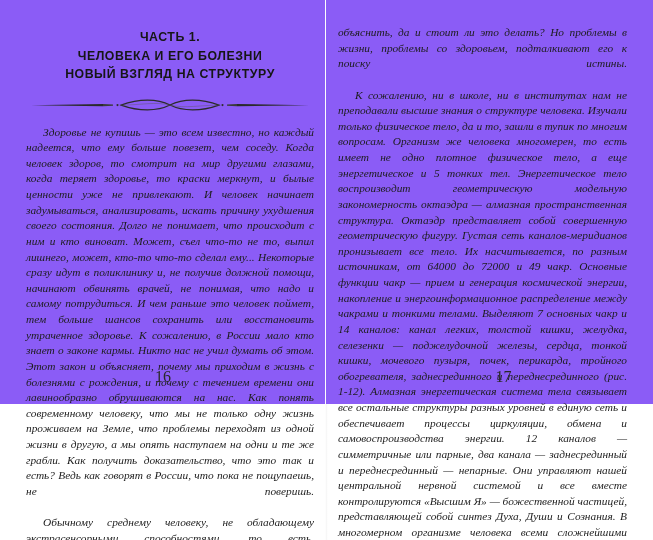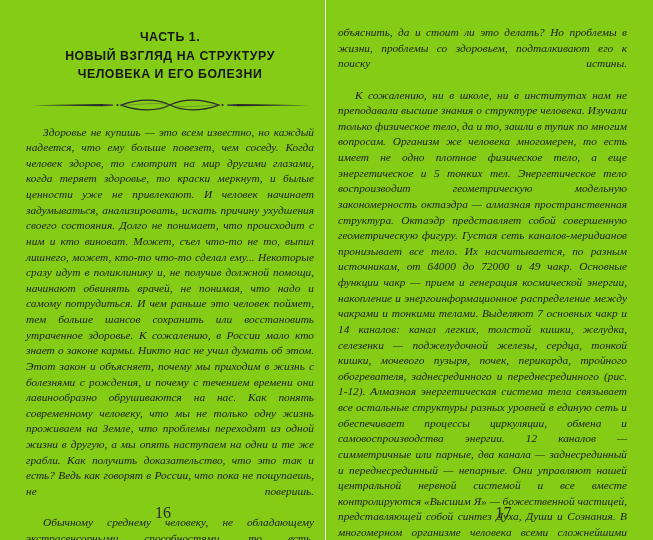--- a/index.html
+++ b/index.html
@@ -19,22 +19,22 @@
     position: relative;
     width: 653px;
     height: 540px;
     background: #ffffff;
     display: flex;
     flex-direction: row;
   }
   .page {
     position: relative;
     box-sizing: border-box;
-    height: 540px;
-    background: #84cc16;
+    height: 404px;
+    background: #8b5cf6;
   }
   .page-left {
     width: 326px;
     padding: 0 12px 0 26px;
   }
   .page-right {
     width: 327px;
     padding: 0 26px 0 12px;
   }
   .gutter {
@@ -123,22 +123,22 @@
 </style>
 </head>
 <body>
 
 <div class="spread">
 
   <div class="page page-left">
 
     <div class="chapter-head">
       <div class="line line-1">ЧАСТЬ 1.</div>
+      <div class="line line-3">ЧЕЛОВЕКА И ЕГО БОЛЕЗНИ</div>
       <div class="line line-2">НОВЫЙ ВЗГЛЯД НА СТРУКТУРУ</div>
-      <div class="line line-3">ЧЕЛОВЕКА И ЕГО БОЛЕЗНИ</div>
     </div>
 
     <svg class="ornament" viewBox="0 0 282 20">
 
       <path d="M2 10.2 L74 8.9 L74 11.3 Z" fill="#2a2a2a"></path>
       <path d="M74 8.9 L84 9.6 L84 10.7 L74 11.3 Z" fill="#3a3a3a"></path>
 
       <circle cx="88.5" cy="10.1" r="1.05" fill="#2e2e2e"></circle>
 
       <path d="M92 10.1 C110 3.6, 128 3.4, 141 10.1 C128 16.6, 110 16.5, 92 10.1 Z" fill="none" stroke="#2b2b2b" stroke-width="1.15"></path>

